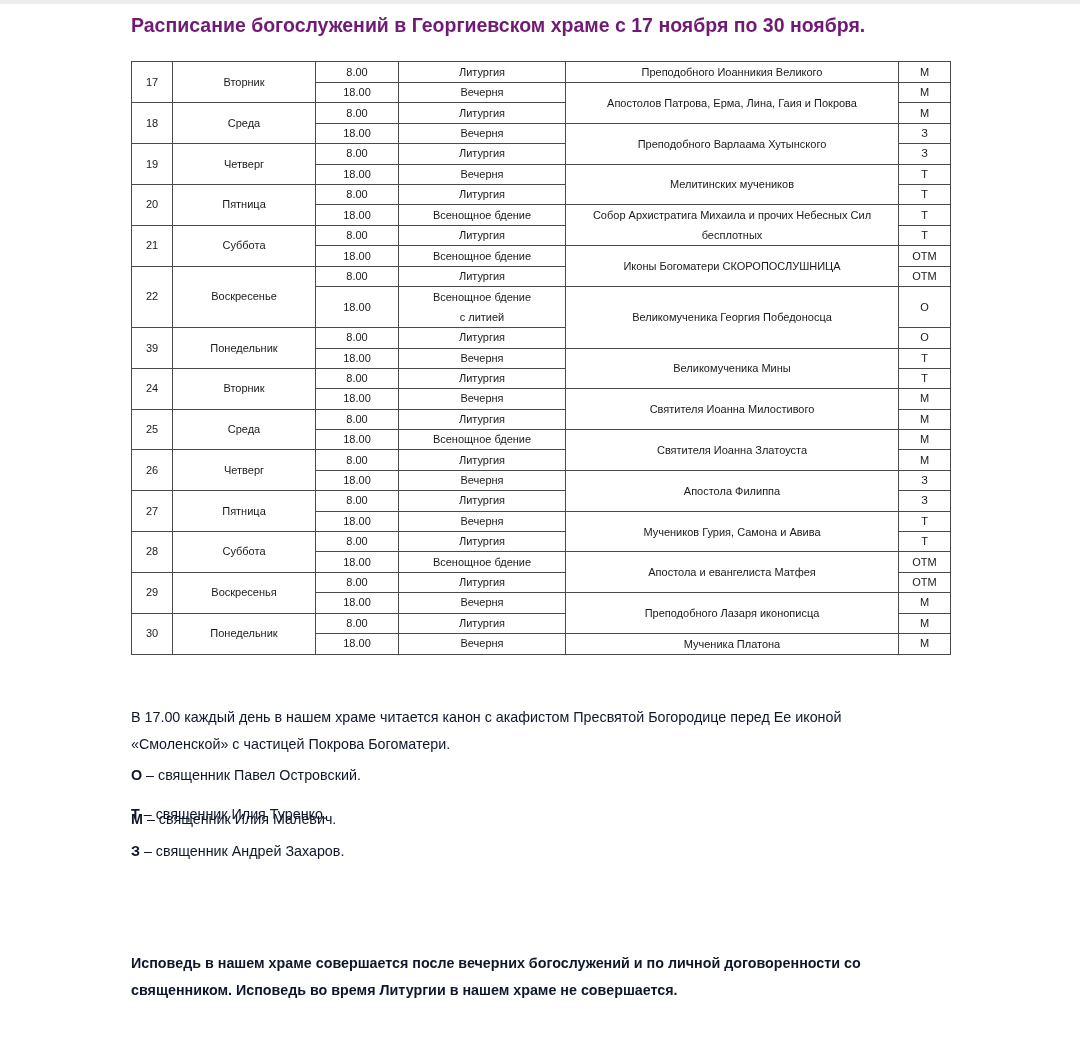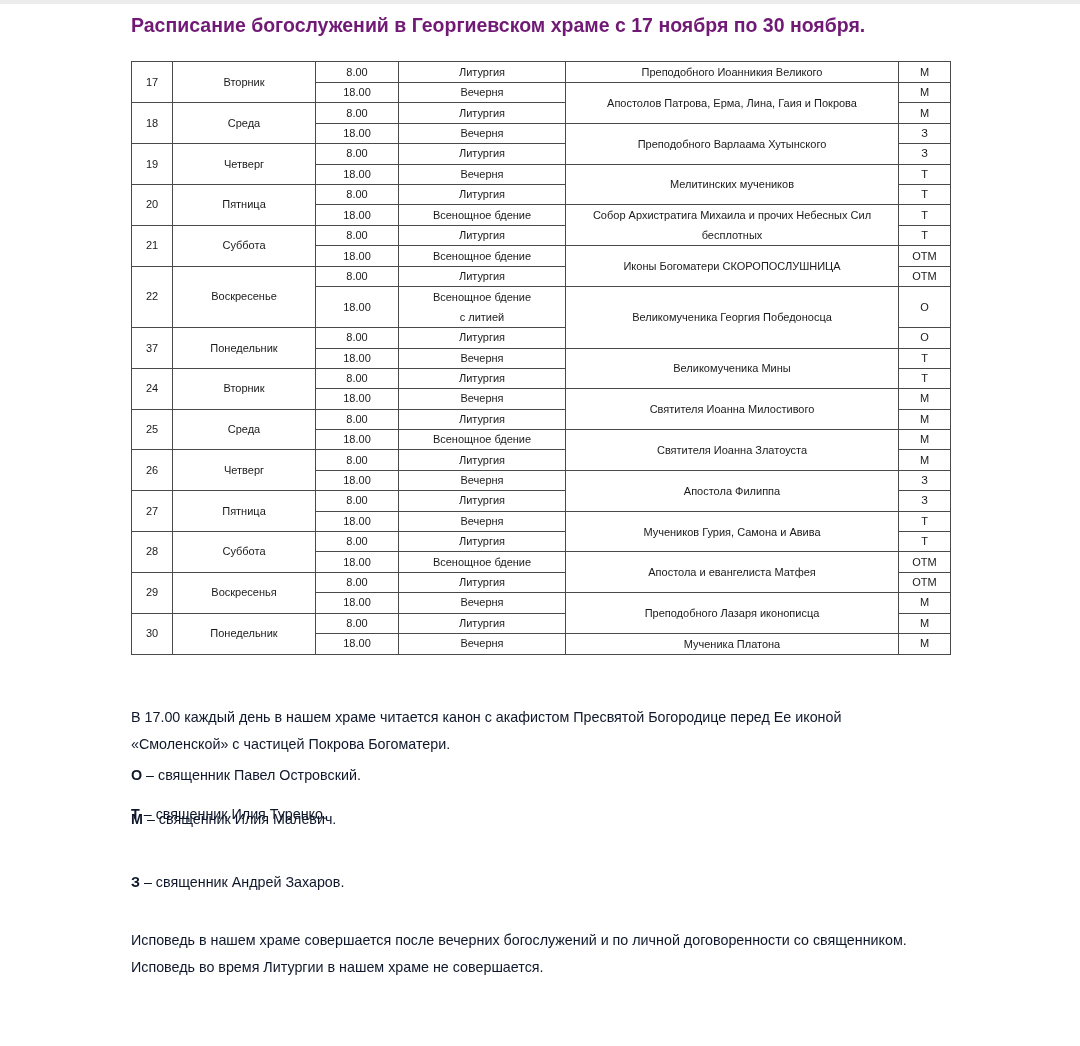--- a/index.html
+++ b/index.html
@@ -134,21 +134,21 @@
       <td class="tall">18.00</td>
       <td class="tall svc-tall">
         <div>Всенощное бдение</div>
         <div>с литией</div>
       </td>
       <td class="feast" rowspan="2">Великомученика Георгия Победоносца</td>
       <td class="tall">О</td>
     </tr>
 
     <tr>
-      <td rowspan="2">37</td>
+      <td rowspan="2">39</td>
       <td rowspan="2">Понедельник</td>
       <td>8.00</td>
       <td>Литургия</td>
       <td>О</td>
     </tr>
     <tr>
       <td>18.00</td>
       <td>Вечерня</td>
       <td class="feast" rowspan="2">Великомученика Мины</td>
       <td>Т</td>
@@ -258,17 +258,17 @@
 
 <div class="note" style="top:762px;">
   <b>О</b><span> – священник Павел Островский.</span>
 </div>
 <div class="note" style="top:801px;">
   <b>Т</b><span> – священник Илия Туренко.</span>
 </div>
 <div class="note" style="top:806px;">
   <b>М</b><span> – священник Илия Малевич.</span>
 </div>
-<div class="note" style="top:869px;">
+<div class="note" style="top:838px;">
   <b>З</b><span> – священник Андрей Захаров.</span>
 </div>
 
-<div class="note" style="top:927px; width:800px;">Исповедь в нашем храме совершается после вечерних богослужений и по личной договоренности со священником. Исповедь во время Литургии в нашем храме не совершается.</div>
+<div class="note" style="top:950px; width:800px;font-weight:bold;">Исповедь в нашем храме совершается после вечерних богослужений и по личной договоренности со священником. Исповедь во время Литургии в нашем храме не совершается.</div>
 
 </body></html>

